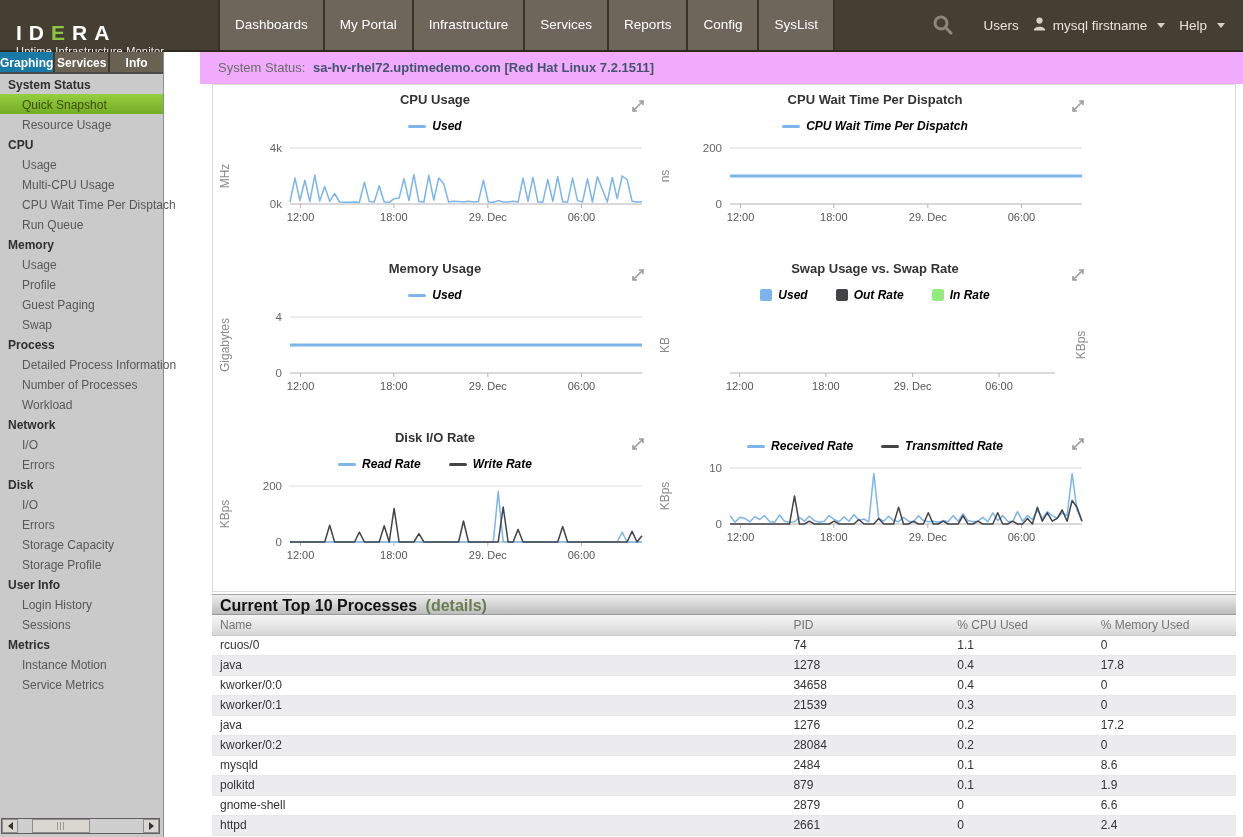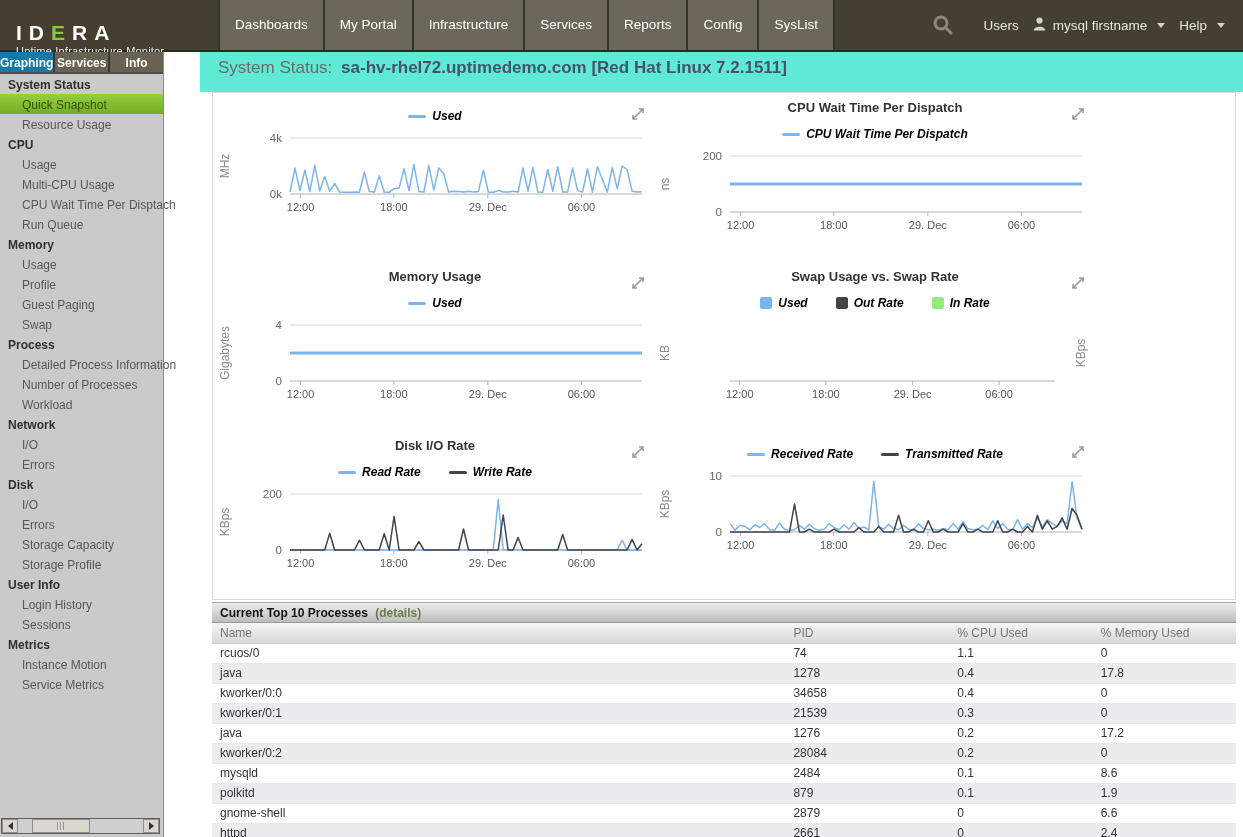--- a/index.html
+++ b/index.html
@@ -42,38 +42,38 @@
            border:1px solid #5f5f5f;display:flex;align-items:stretch;}
   .sb-btn{width:16px;background:#dad7d0;border:1px solid #8f8f8f;display:flex;align-items:center;justify-content:center;cursor:pointer;}
   .tri-left{width:0;height:0;border-top:4px solid transparent;border-bottom:4px solid transparent;border-right:5px solid #333;}
   .tri-right{width:0;height:0;border-top:4px solid transparent;border-bottom:4px solid transparent;border-left:5px solid #333;}
   .sb-track{flex:1;position:relative;background:#cfcfcf;}
   .sb-thumb{position:absolute;left:14px;top:0;bottom:0;width:58px;background:#dad7d0;border:1px solid #8f8f8f;
             display:flex;align-items:center;justify-content:center;cursor:pointer;}
   .grip{width:9px;height:8px;background:repeating-linear-gradient(90deg,#9a9a9a 0 1px,transparent 1px 3px);}
   
   .main{position:absolute;left:200px;top:52px;right:0;bottom:0;background:#fff;}
-  .status-bar{height:40px;line-height:32px;background:#5eead4;padding-left:18px;font-size:17px;color:#6b6b6b;}
+  .status-bar{height:32px;line-height:32px;background:#f0abfc;padding-left:18px;font-size:13px;color:#6b6b6b;}
   .status-value{font-weight:bold;color:var(--hostname-color);margin-left:4px;}
   .charts-box{margin:0 7px 0 12px;border:1px solid #d9d9d9;background:#fff;height:508px;
               display:grid;grid-template-columns:440px 440px;grid-auto-rows:169px;padding:1px 0 0 2px;}
   .chart-cell{position:relative;width:440px;padding-top:6px;}
   .chart-title{text-align:center;font-size:13px;font-weight:bold;color:#333;height:18px;}
   .expand{position:absolute;top:9px;right:10px;cursor:pointer;line-height:0;}
   .chart-legend{display:flex;justify-content:center;align-items:center;margin-top:6px;height:20px;}
   .legend-item{display:flex;align-items:center;margin:0 14px;cursor:pointer;}
   .legend-label{font-size:12px;font-weight:bold;color:#000000;margin-left:6px;font-style:italic;}
   .swatch.ln{width:18px;height:3px;border-radius:2px;display:inline-block;}
   .swatch.sq{width:12px;height:12px;border-radius:2px;display:inline-block;}
   .chart-cell svg{display:block;margin-top:4px;}
   
   .proc-box{margin:2px 7px 0 12px;}
   .proc-titlebar{height:21px;line-height:21px;background:linear-gradient(to bottom,#ededed,#bdbdbd);
                  border-top:1px solid #a6a6a6;border-bottom:1px solid #9a9a9a;padding-left:8px;
-                 font-size:12px;font-weight:bold;color:#111;}
+                 font-size:16px;font-weight:bold;color:#111;}
   .details-link{color:var(--link-green);margin-left:4px;cursor:pointer;font-weight:bold;}
   table.proc{width:100%;border-collapse:collapse;font-size:12px;}
   table.proc th{background:linear-gradient(to bottom,#f6f6f6,#d7d7d7);color:#757575;font-weight:normal;
                 text-align:left;height:20px;padding:0 0 0 8px;border-bottom:1px solid #c9c9c9;}
   table.proc td{height:20px;padding:0 0 0 8px;color:#333;border-bottom:1px solid #e8e8e8;
                 font-family:"Liberation Sans",sans-serif;}
   table.proc tr.alt td{background:#ececef;}
 </style>
 </head>
 <body>
@@ -173,20 +173,21 @@
   </div>
 </div>
 
 <div class="main">
   <div class="status-bar">
     <span>System Status:</span>
     <span class="status-value">sa-hv-rhel72.uptimedemo.com [Red Hat Linux 7.2.1511]</span>
   </div>
   <div class="charts-box">
     <div style="display:contents"><div class="chart-cell">
+          <div class="chart-title">CPU Usage</div>
           <div class="expand">
             <svg width="14" height="14" viewBox="0 0 14 14">
               <path d="M2 12 L12 2 M8 2 H12 V6 M6 12 H2 V8" stroke="#9a9a9a" stroke-width="1.6" fill="none"></path>
             </svg>
           </div>
           <div class="chart-legend">
             <span class="legend-item">
               <span class="swatch ln" style="background: rgb(124, 181, 236);"></span>
               <span class="legend-label">Used</span>
             </span>

